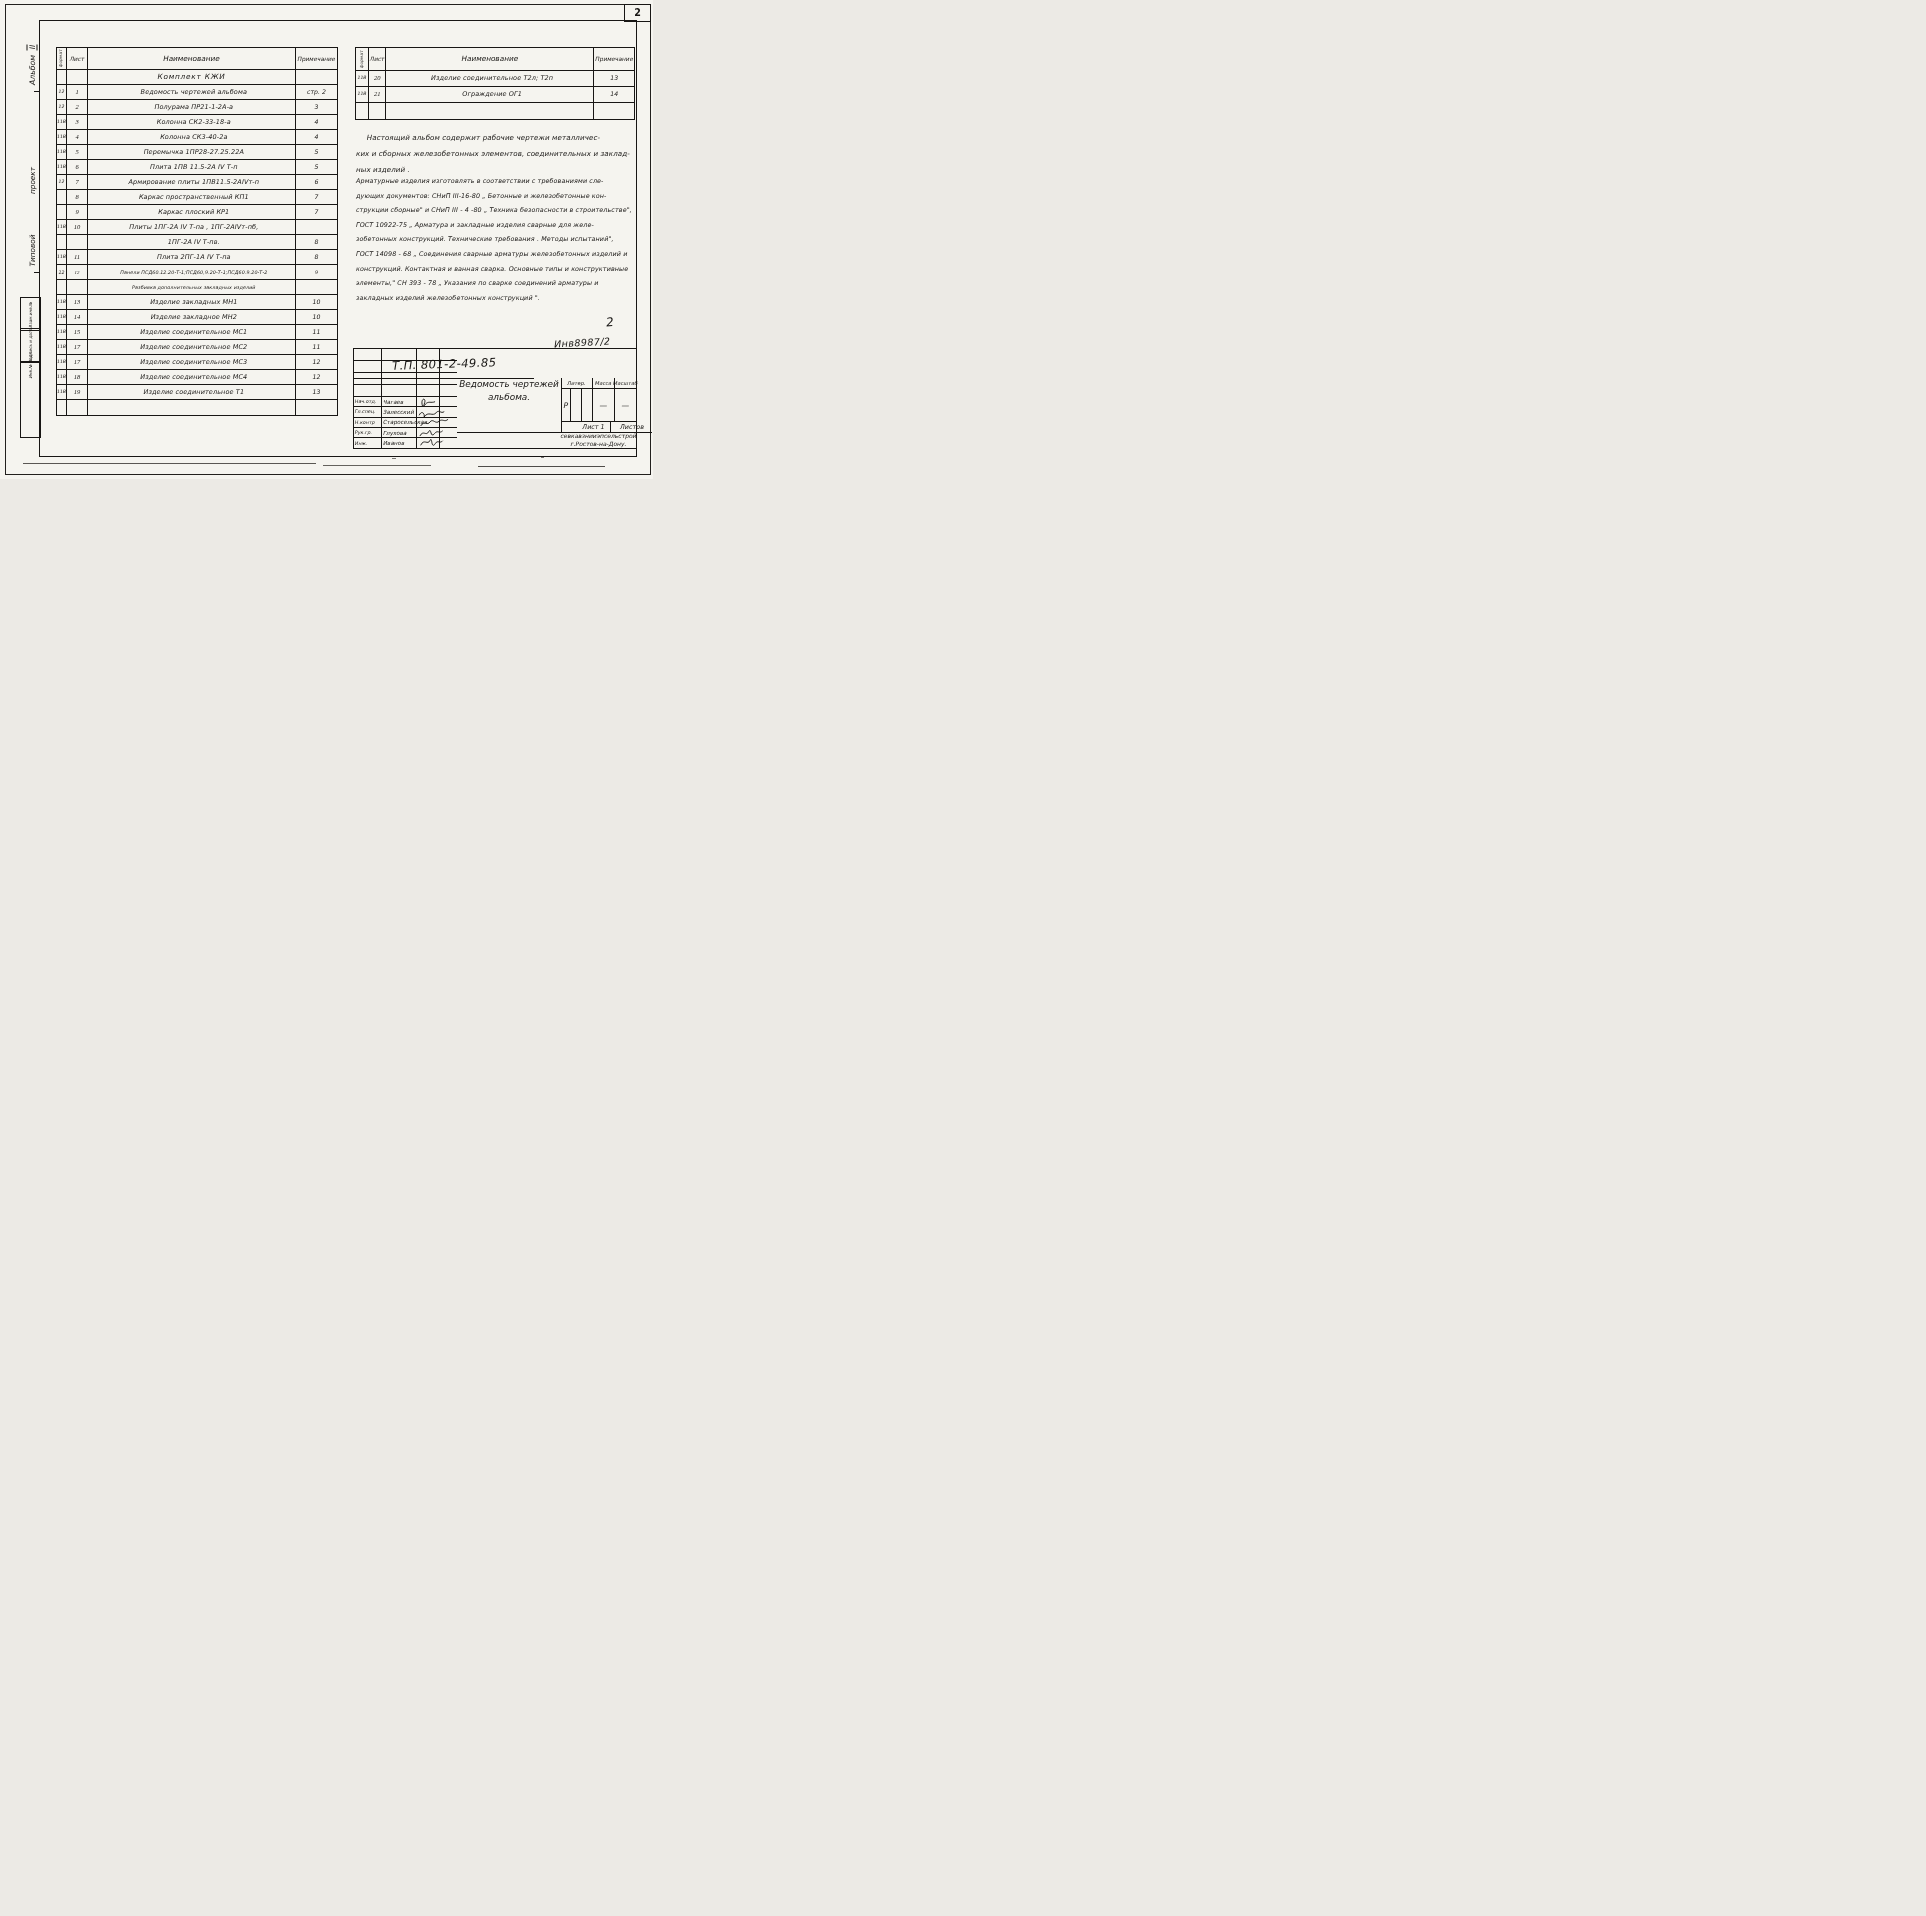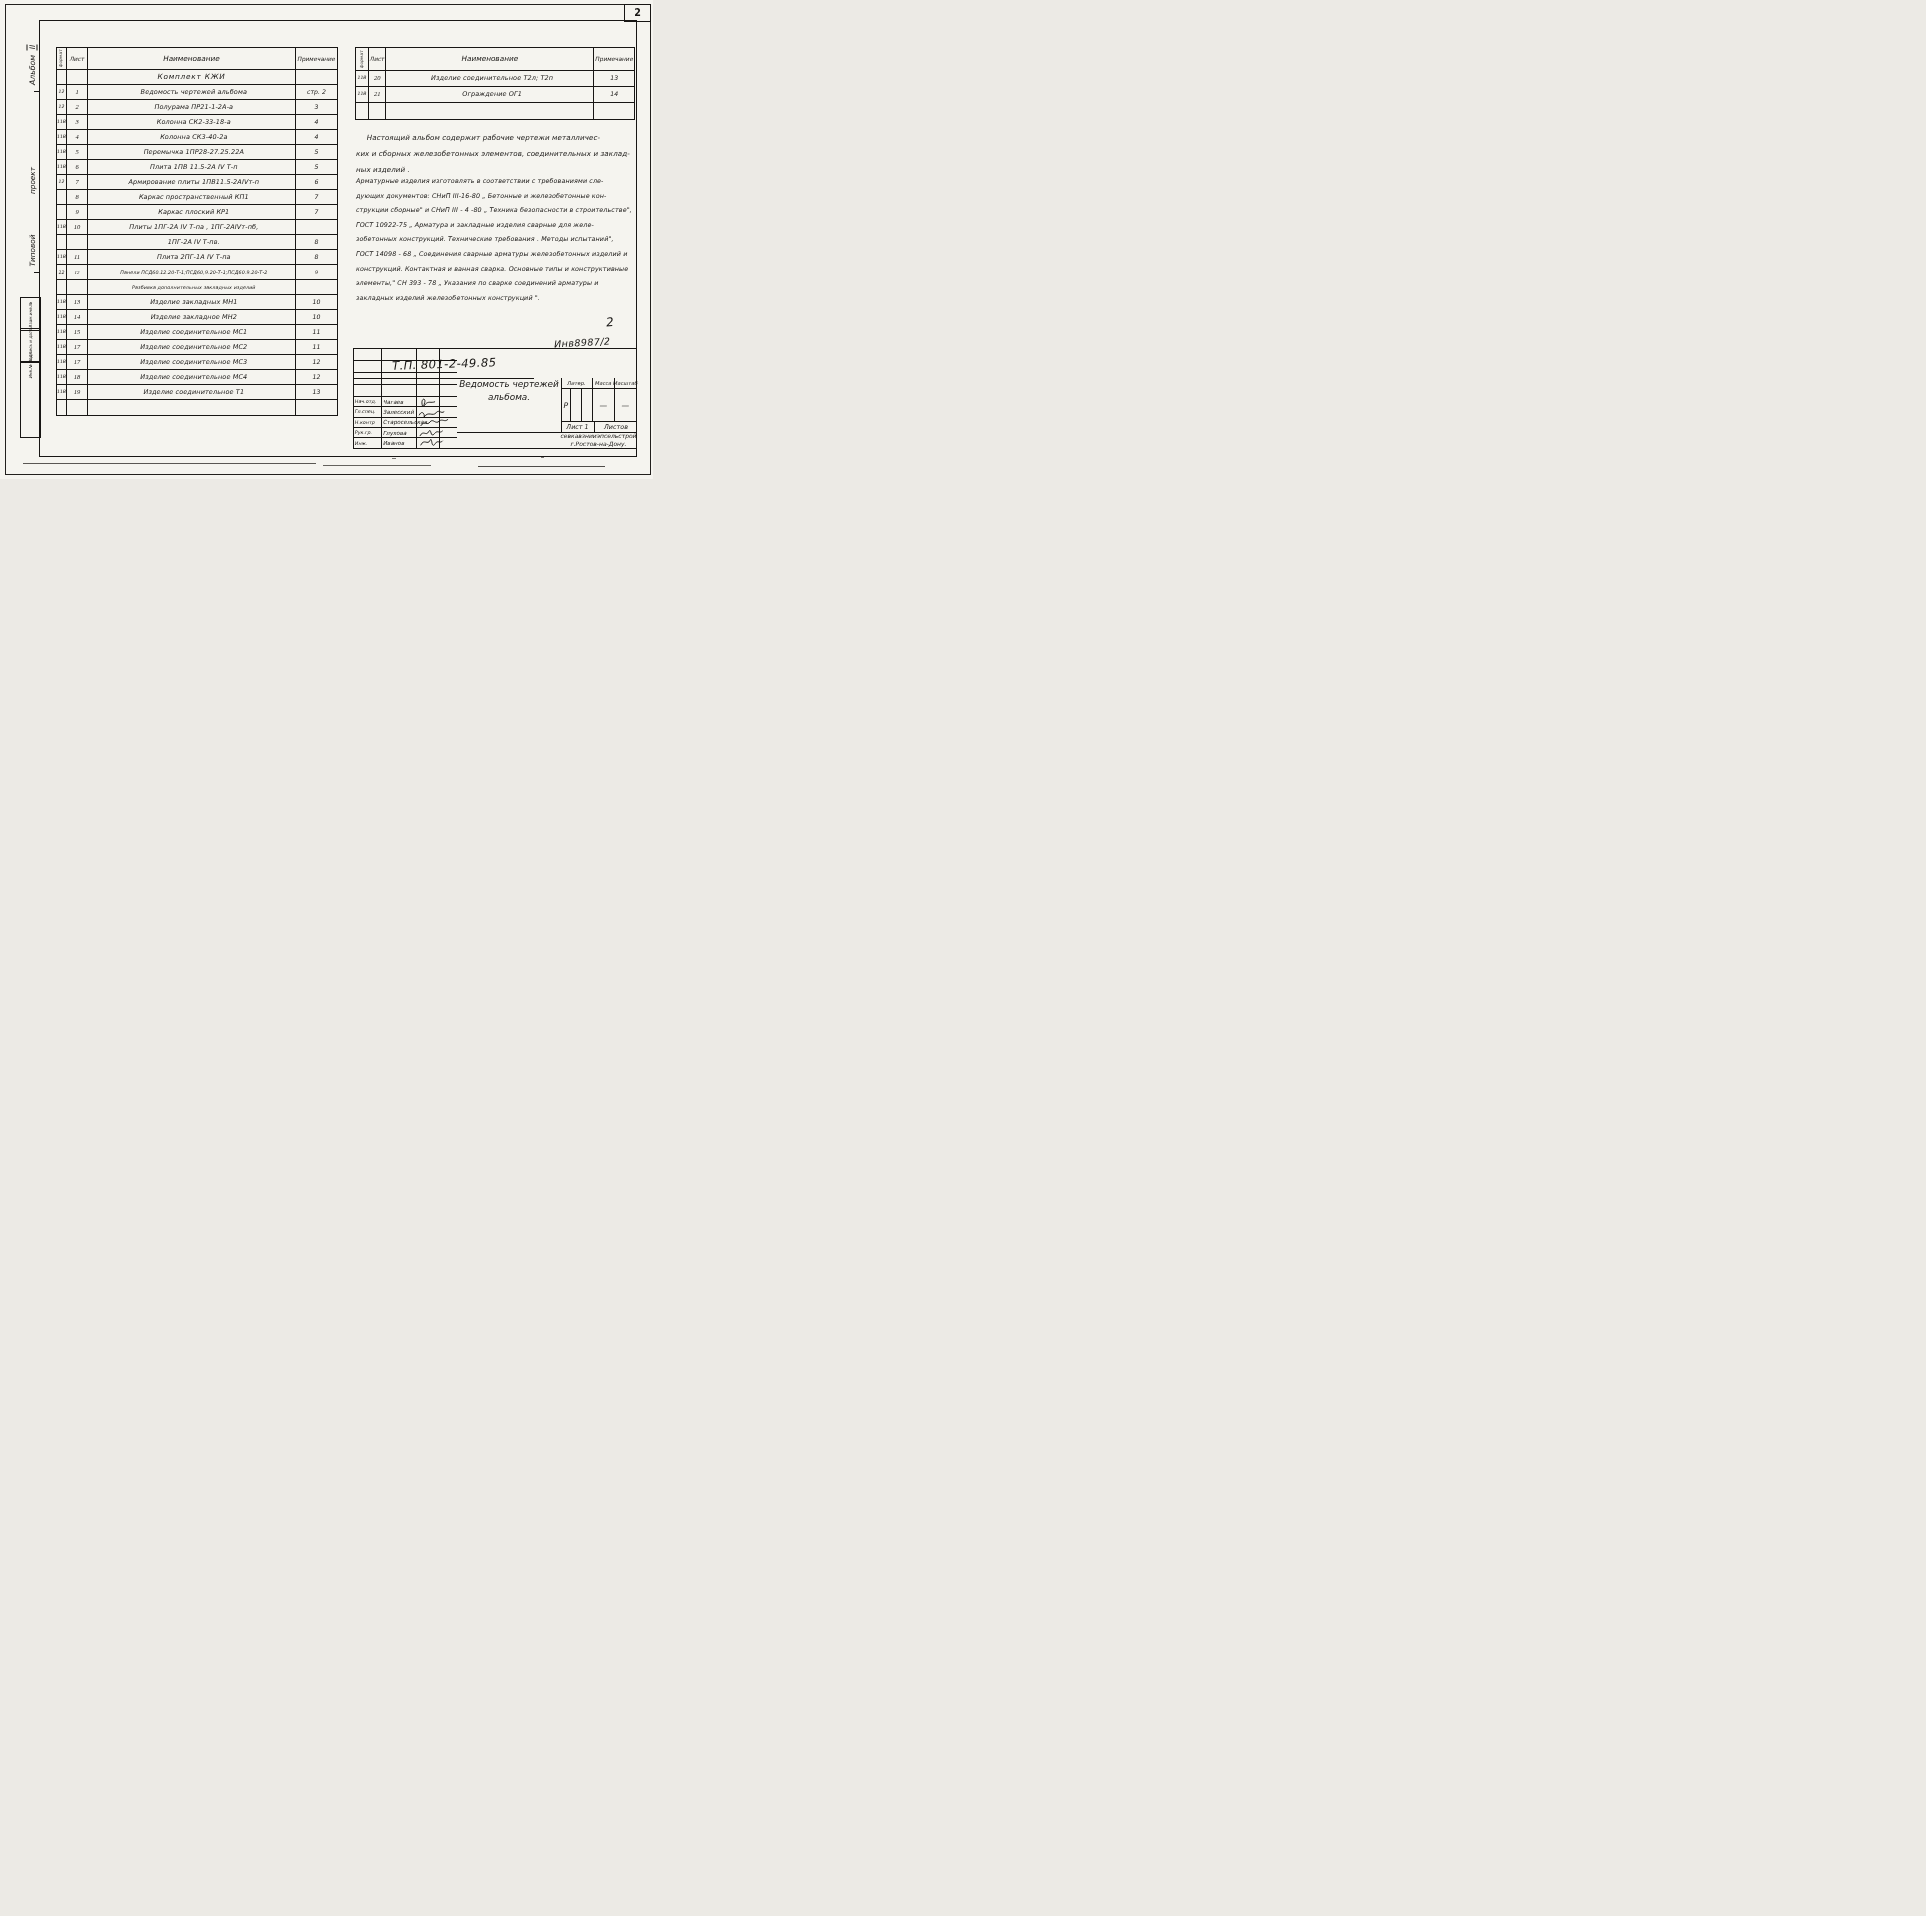--- a/index.html
+++ b/index.html
@@ -66,21 +66,21 @@
      grid-template-columns:32px 21.6px 21.6px;border-bottom:1.2px solid var(--ink);}
   .literhead div{border-right:1.2px solid var(--ink);display:flex;align-items:center;
      justify-content:center;font-size:5.2px;font-style:italic;}
   .literhead div:last-child{border-right:none;}
   .litervals{left:207px;top:40px;width:75px;height:32px;display:grid;
      grid-template-columns:10.4px 10.4px 11.2px 21.6px 21.6px;border-bottom:1.2px solid var(--ink);}
   .litervals div{border-right:1.2px solid var(--ink);display:flex;align-items:center;
      justify-content:center;font-size:7.7px;font-style:italic;}
   .litervals div:last-child{border-right:none;}
   .listrow{left:207px;top:73px;width:75px;height:9.6px;display:grid;
-     grid-template-columns:34px 42px;border-bottom:1.2px solid var(--ink);}
+     grid-template-columns:34px 42px;border-bottom:1.2px solid var(--ink);padding-left:16px;}
   .listrow div{border-right:1.2px solid var(--ink);display:flex;align-items:center;
      justify-content:center;font-size:6.4px;font-style:italic;}
   .listrow div:last-child{border-right:none;}
   .orgcell{left:207px;top:82px;width:75px;height:17px;display:flex;flex-direction:column;
      align-items:center;justify-content:center;font-size:6px;font-style:italic;line-height:1.25;}
   .handnote{font-style:italic;}
   .sig-svg{left:63px;top:48px;pointer-events:none;}
   .artifact{background:#26231f;}
   .tick{background:var(--ink);}
 </style>

